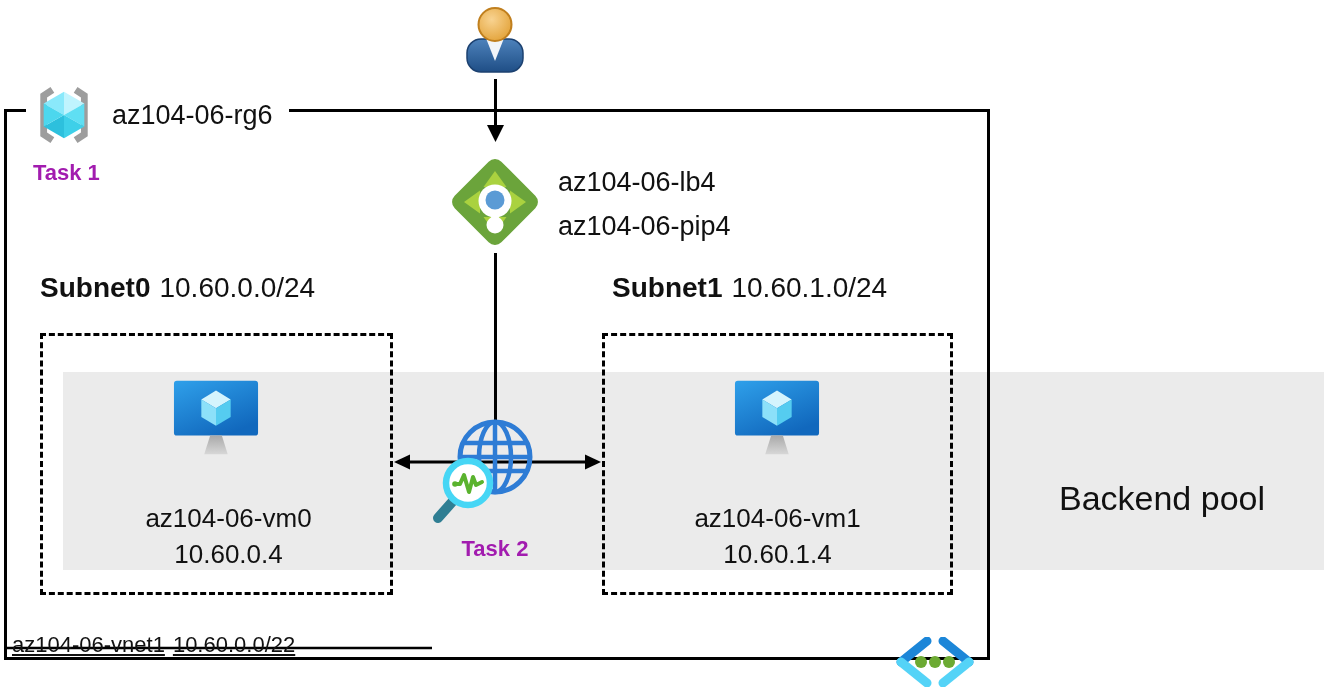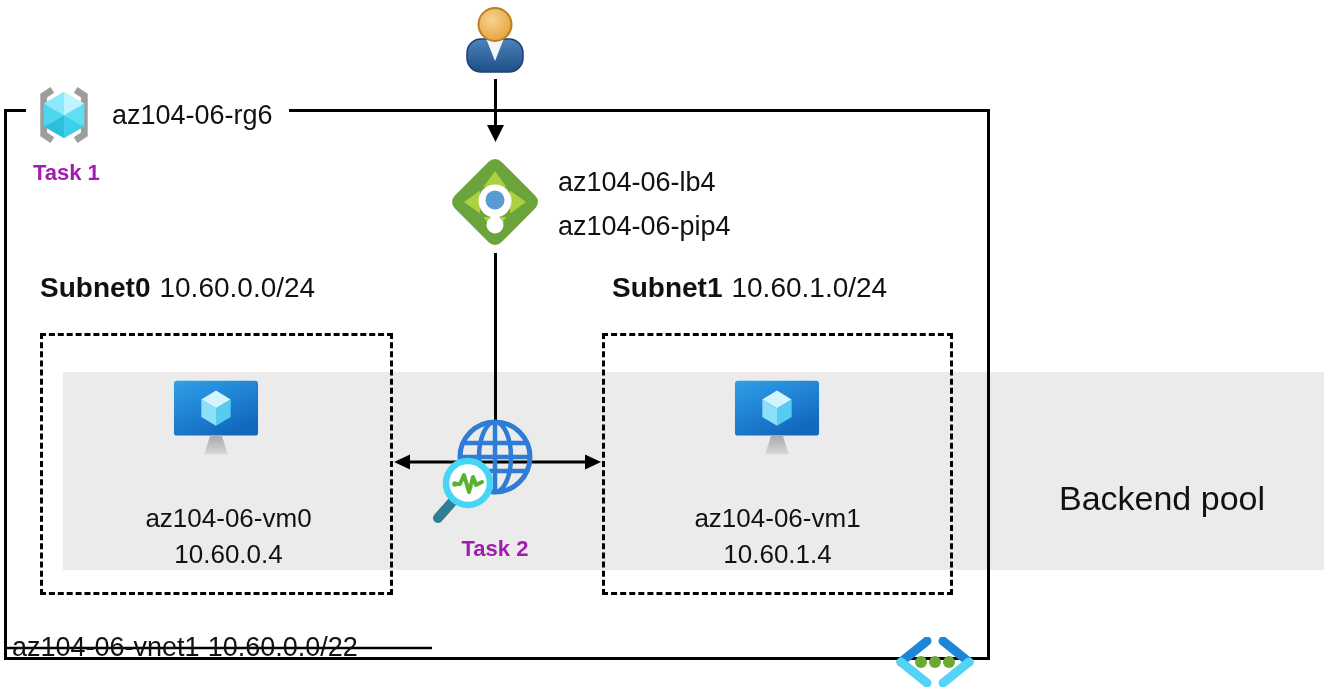--- a/index.html
+++ b/index.html
@@ -33,21 +33,21 @@
   .subnet-label .cidr{margin-left:9px;}
   .vm-icon{z-index:3;}
   #vm0-icon{left:172px;top:378px;}
   #vm1-icon{left:733px;top:378px;}
   .vm-label{top:500px;font-size:26px;line-height:36px;text-align:center;z-index:3;}
   #vm0-label{left:52px;width:353px;}
   #vm1-label{left:602px;width:351px;}
   #person-icon{left:459px;top:4px;z-index:3;}
   #probe-icon{left:425px;top:405px;z-index:3;}
   #backend-pool{left:1000px;top:443px;width:324px;font-size:34px;text-align:center;z-index:1;white-space:nowrap;margin-top:36px;}
-  #vnet-label{left:12px;top:632px;font-size:27px;z-index:3;white-space:nowrap;}
+  #vnet-label{left:12px;top:632px;font-size:22px;z-index:3;white-space:nowrap;text-decoration:underline;}
   #vnet-label .cidr{margin-left:8px;}
   #code-icon{left:893px;top:637px;z-index:3;}
 </style>
 </head>
 <body>
 
 <div id="stage">
 
   <div class="abs" id="band"></div>
 

